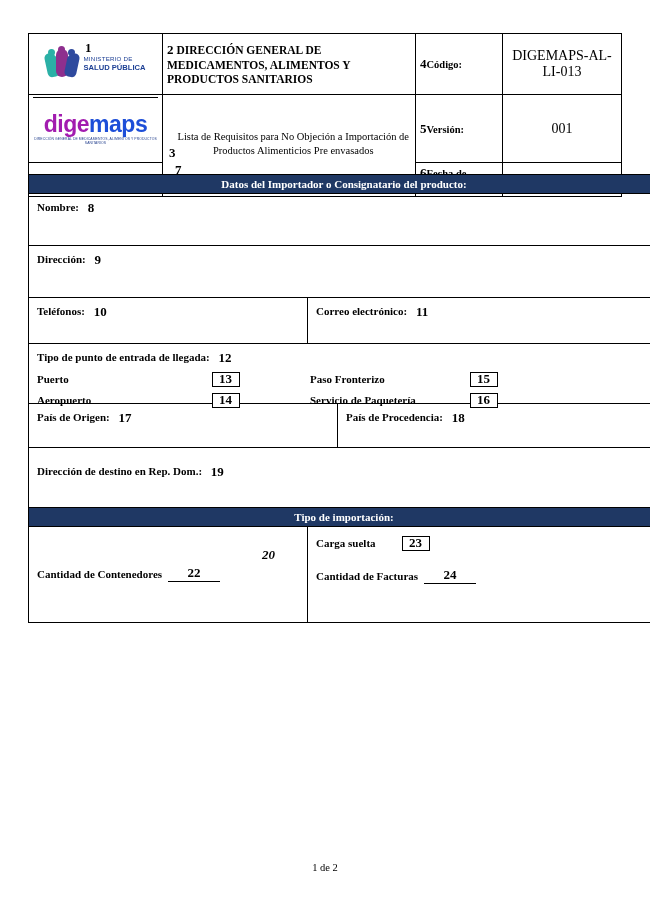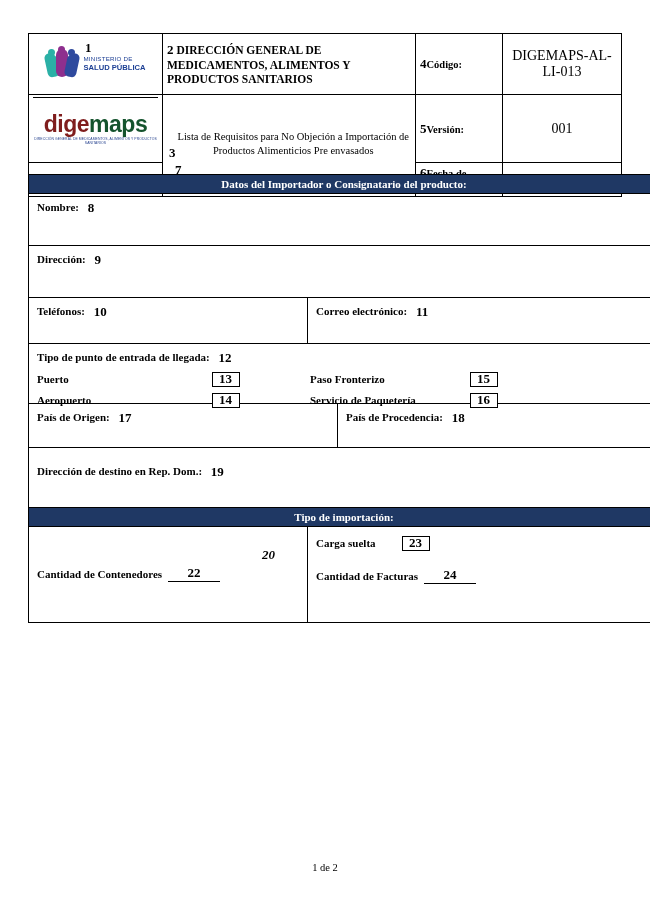--- a/index.html
+++ b/index.html
@@ -96,22 +96,22 @@
   .digemaps {
     text-align: center;
     line-height: 1;
   }
   .digemaps .word {
     font-family: "Liberation Sans", sans-serif;
     font-weight: bold;
     font-size: 23px;
     letter-spacing: -0.5px;
   }
-  .digemaps .word .b { color: #7f1d1d; }
-  .digemaps .word .g { color: #14532d; }
+  .digemaps .word .b { color: #a21caf; }
+  .digemaps .word .g { color: #1d4ed8; }
   .digemaps .sub {
     font-family: "Liberation Sans", sans-serif;
     font-size: 3.4px;
     color: #24408e;
     letter-spacing: .1px;
     margin-top: 2px;
   }
 
   .title-cell {
     font-weight: bold;

